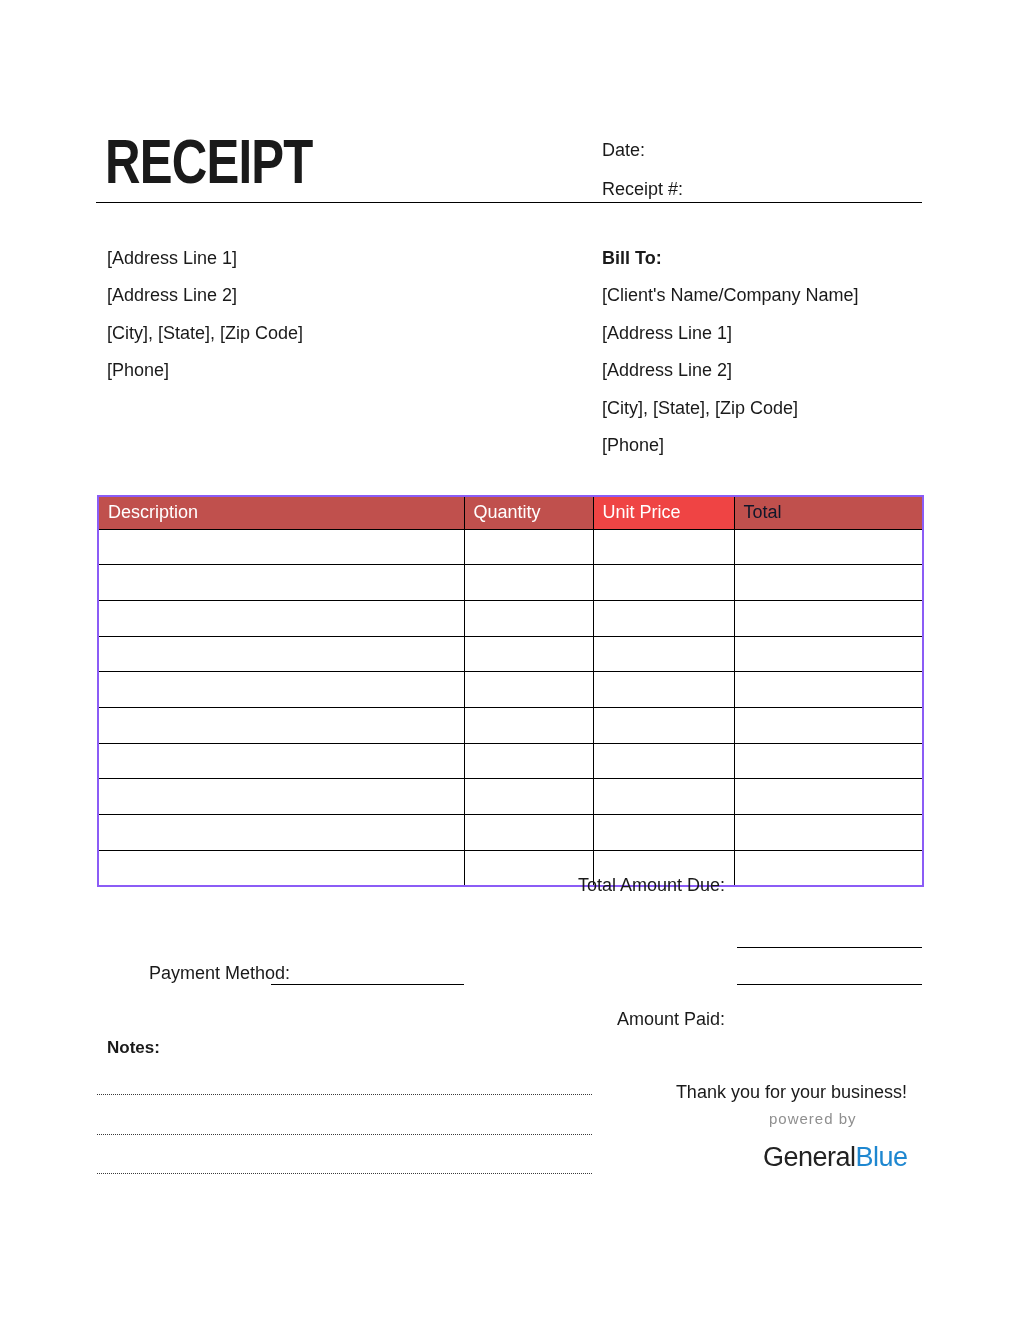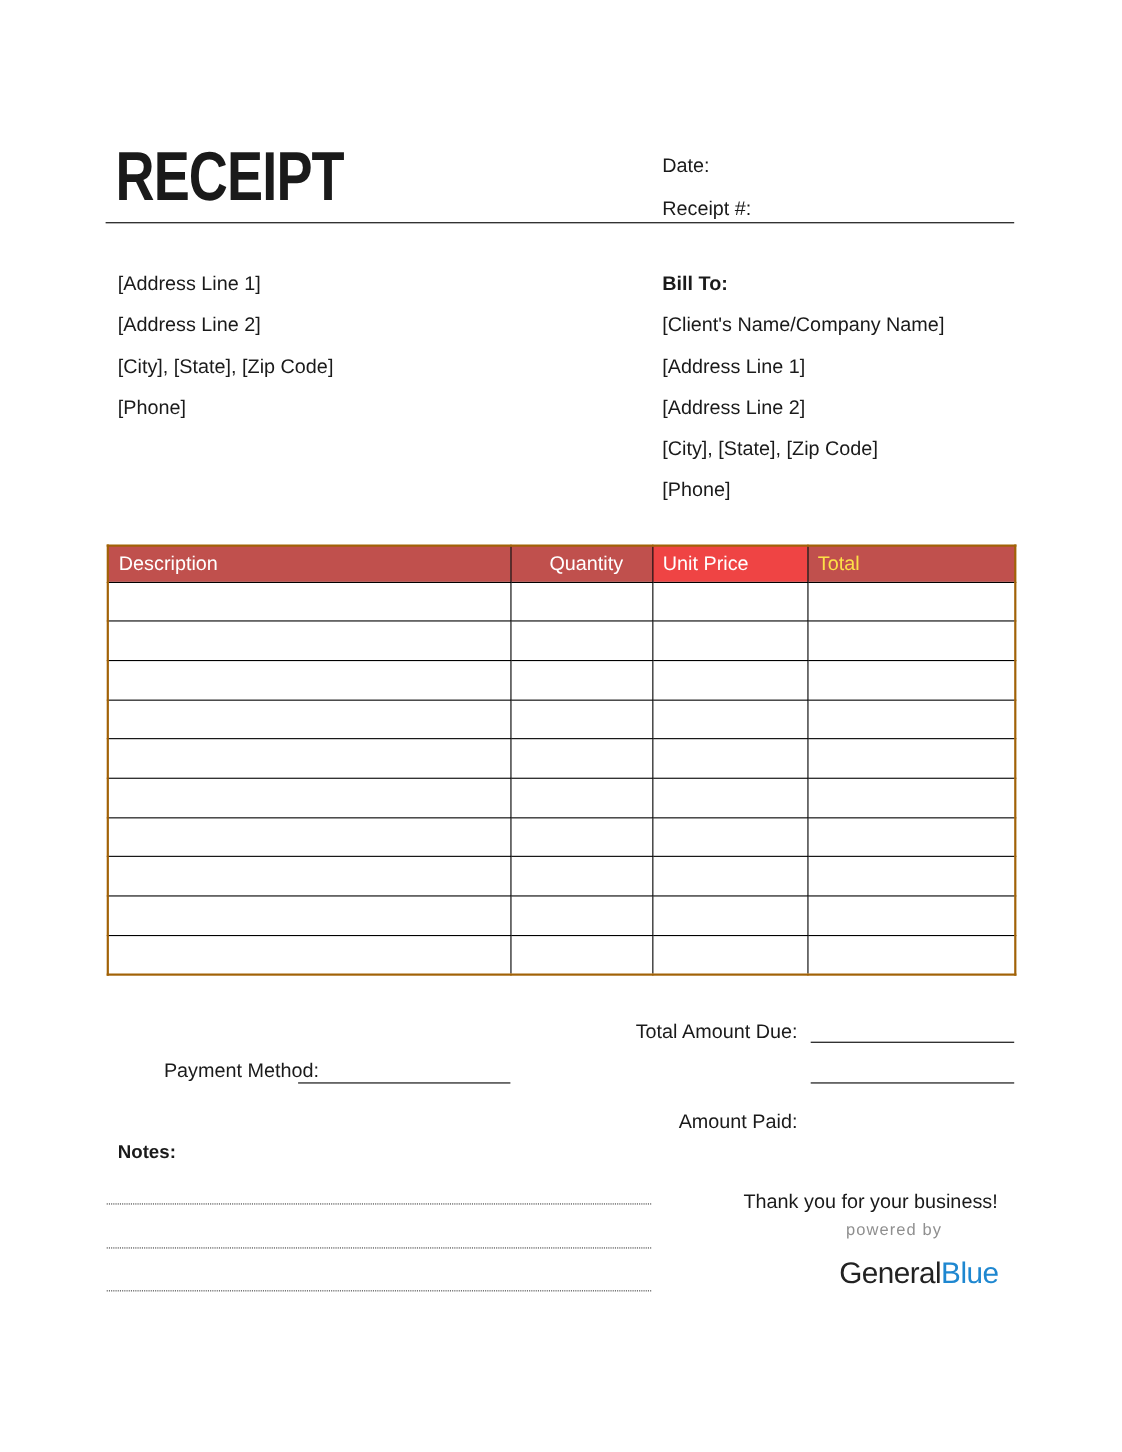--- a/index.html
+++ b/index.html
@@ -35,21 +35,21 @@
   .addr-from   { left: 107px; }
   .addr-billto { left: 602px; }
   .addr-block .addr-heading { font-weight: 700; }
 
   
   .items-table-wrap { left: 97px; top: 495px; width: 825px; }
   table.items {
     width: 100%;
     border-collapse: collapse;
     table-layout: fixed;
-    border: 2px solid #a16207;
+    border: 2px solid #8b5cf6;
     padding-left: 34px;
   }
   table.items th, table.items td {
     border: 1.5px solid #000;
     padding: 0 0 0 9px;
     vertical-align: middle;
   }
   table.items th {
     background: #C0504D;
     color: #ffffff;
@@ -60,21 +60,21 @@
   }
   table.items td { height: 35.7px; background: #ffffff; }
   .col-description { width: 366px; }
   .col-quantity    { width: 129px; }
   .col-unitprice   { width: 141px; }
   .col-total       { width: 189px; }
 
   
   .sum-label { font-size: 18px; line-height: 22px; }
   .sum-right { width: 275px; left: 450px; text-align: right; }
-  .lbl-total-due   { top: 927px; }
+  .lbl-total-due   { top: 874px; }
   .lbl-payment     { left: 113px; top: 962px; margin-left: 36px; }
   .lbl-amount-paid { top: 962px; margin-top: 46px; }
   .fill-line { height: 0; border-top: 1.5px solid #000; }
   .line-total-due   { left: 737px; top: 947px; width: 185px; }
   .line-payment     { left: 271px; top: 984px; width: 193px; }
   .line-amount-paid { left: 737px; top: 984px; width: 185px; }
 
   
   .notes-heading { left: 107px; top: 1038px; font-size: 17px; font-weight: 700; }
   .notes-lines { left: 97px; top: 1094px; width: 495px; }
@@ -116,23 +116,23 @@
   <table class="items">
     <colgroup>
       <col class="col-description">
         <col class="col-quantity">
         <col class="col-unitprice">
         <col class="col-total">
     </colgroup>
     <thead>
       <tr>
         <th style="background: rgb(192, 80, 77); color: rgb(255, 255, 255);">Description</th>
-        <th style="background: rgb(192, 80, 77); color: rgb(255, 255, 255); text-align: center;">Quantity</th>
+        <th style="background: rgb(192, 80, 77); color: rgb(255, 255, 255);">Quantity</th>
         <th style="background: #ef4444; color: rgb(255, 255, 255);">Unit Price</th>
-        <th style="background: rgb(192, 80, 77); color: #fde047;">Total</th>
+        <th style="background: rgb(192, 80, 77); color: #0f172a;">Total</th>
       </tr>
     </thead>
     <tbody>
         <tr>
           <td></td>
           <td></td>
           <td></td>
           <td></td>
         </tr>
         <tr>

